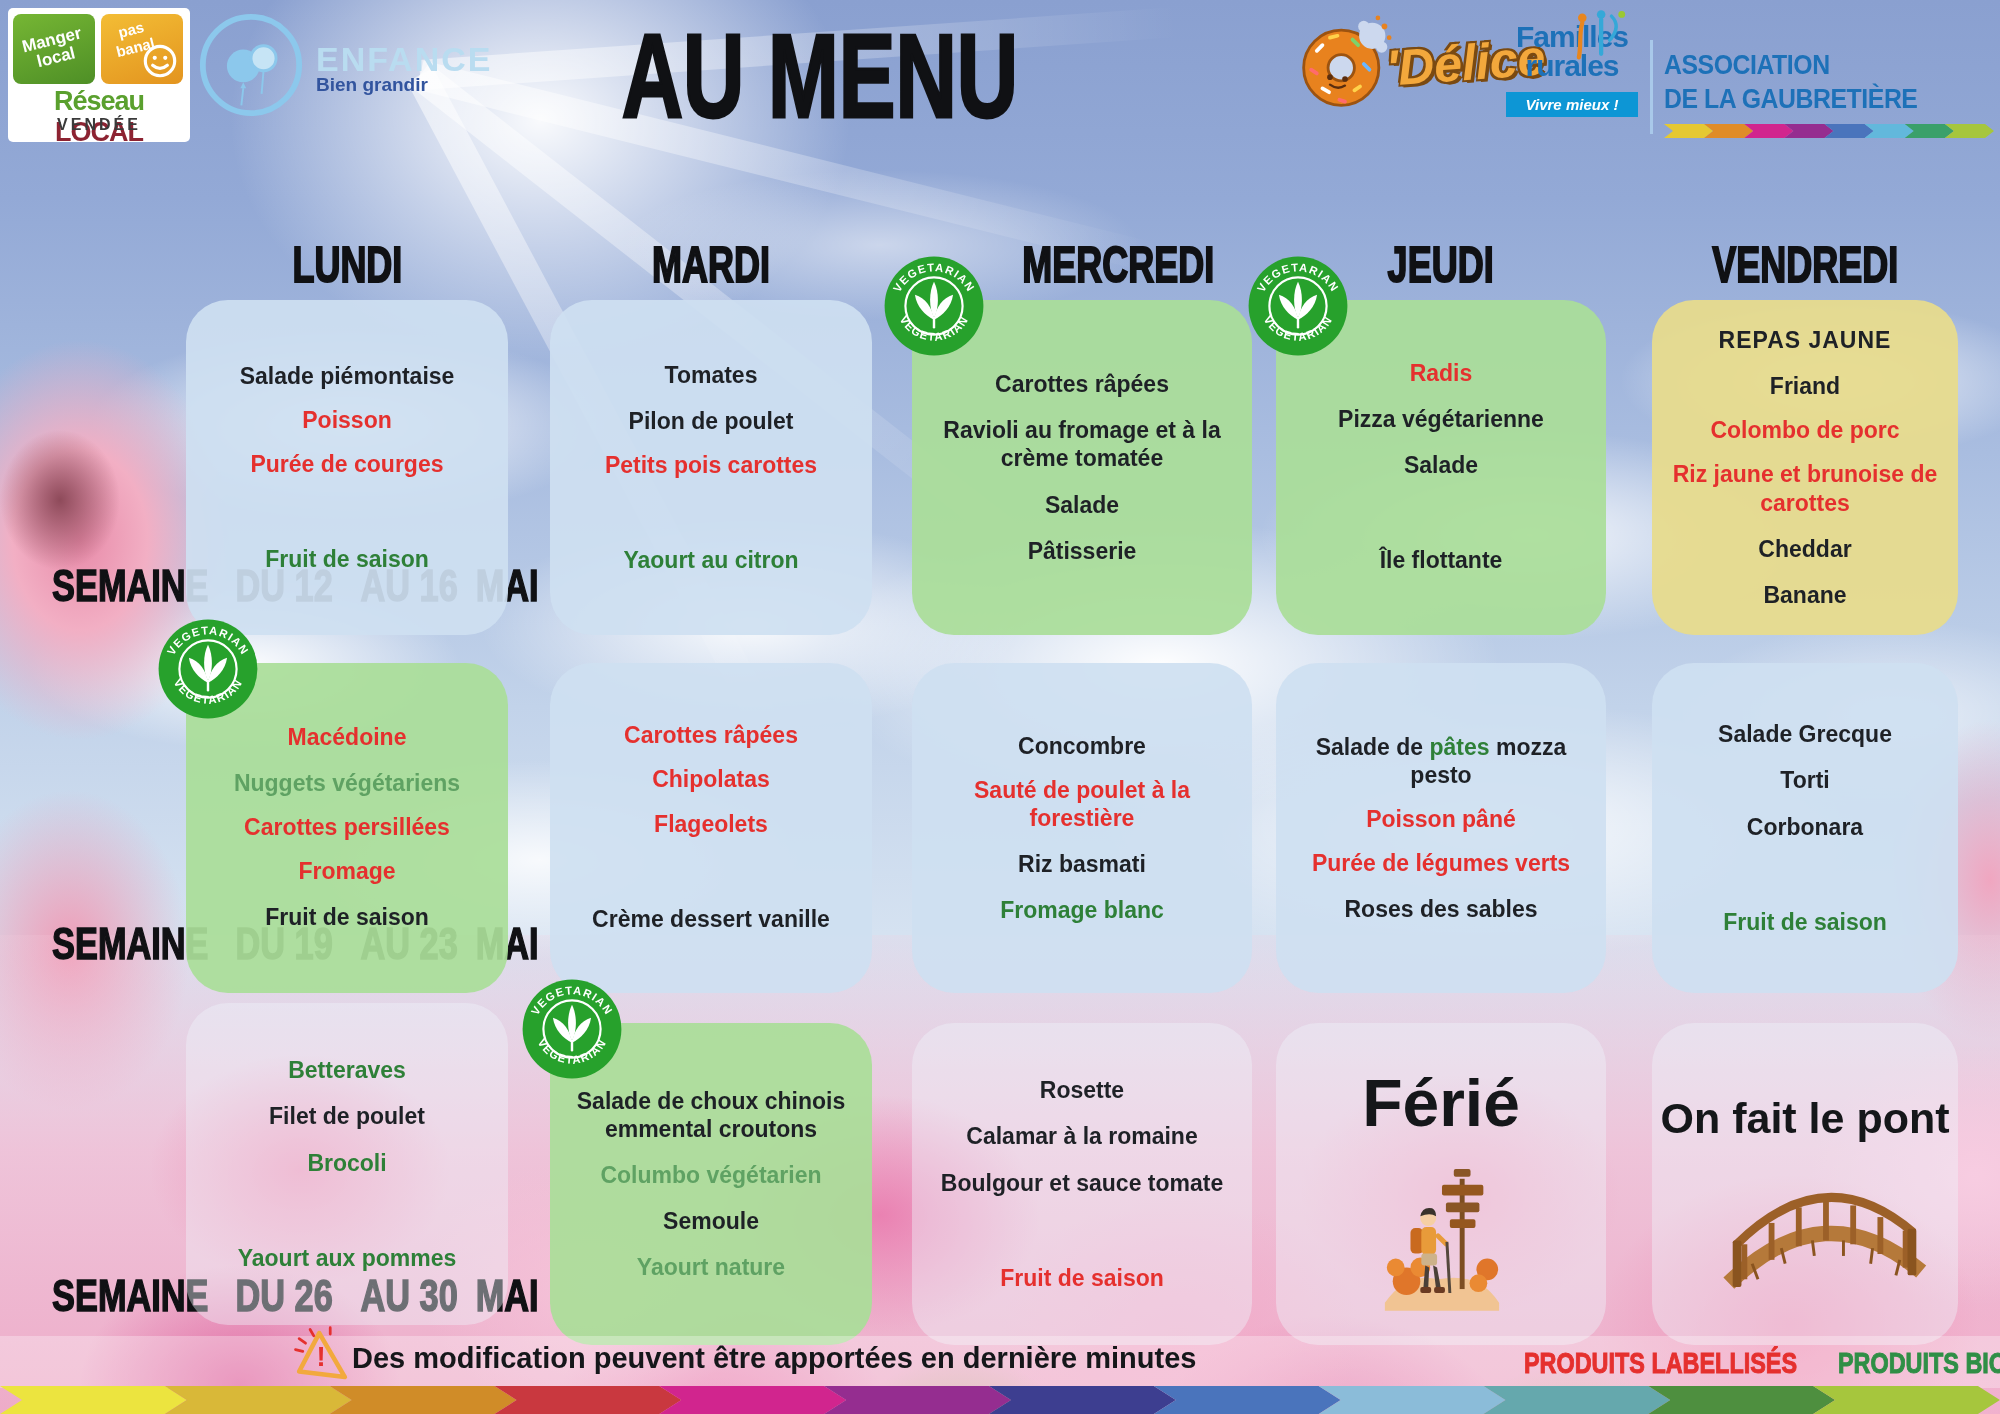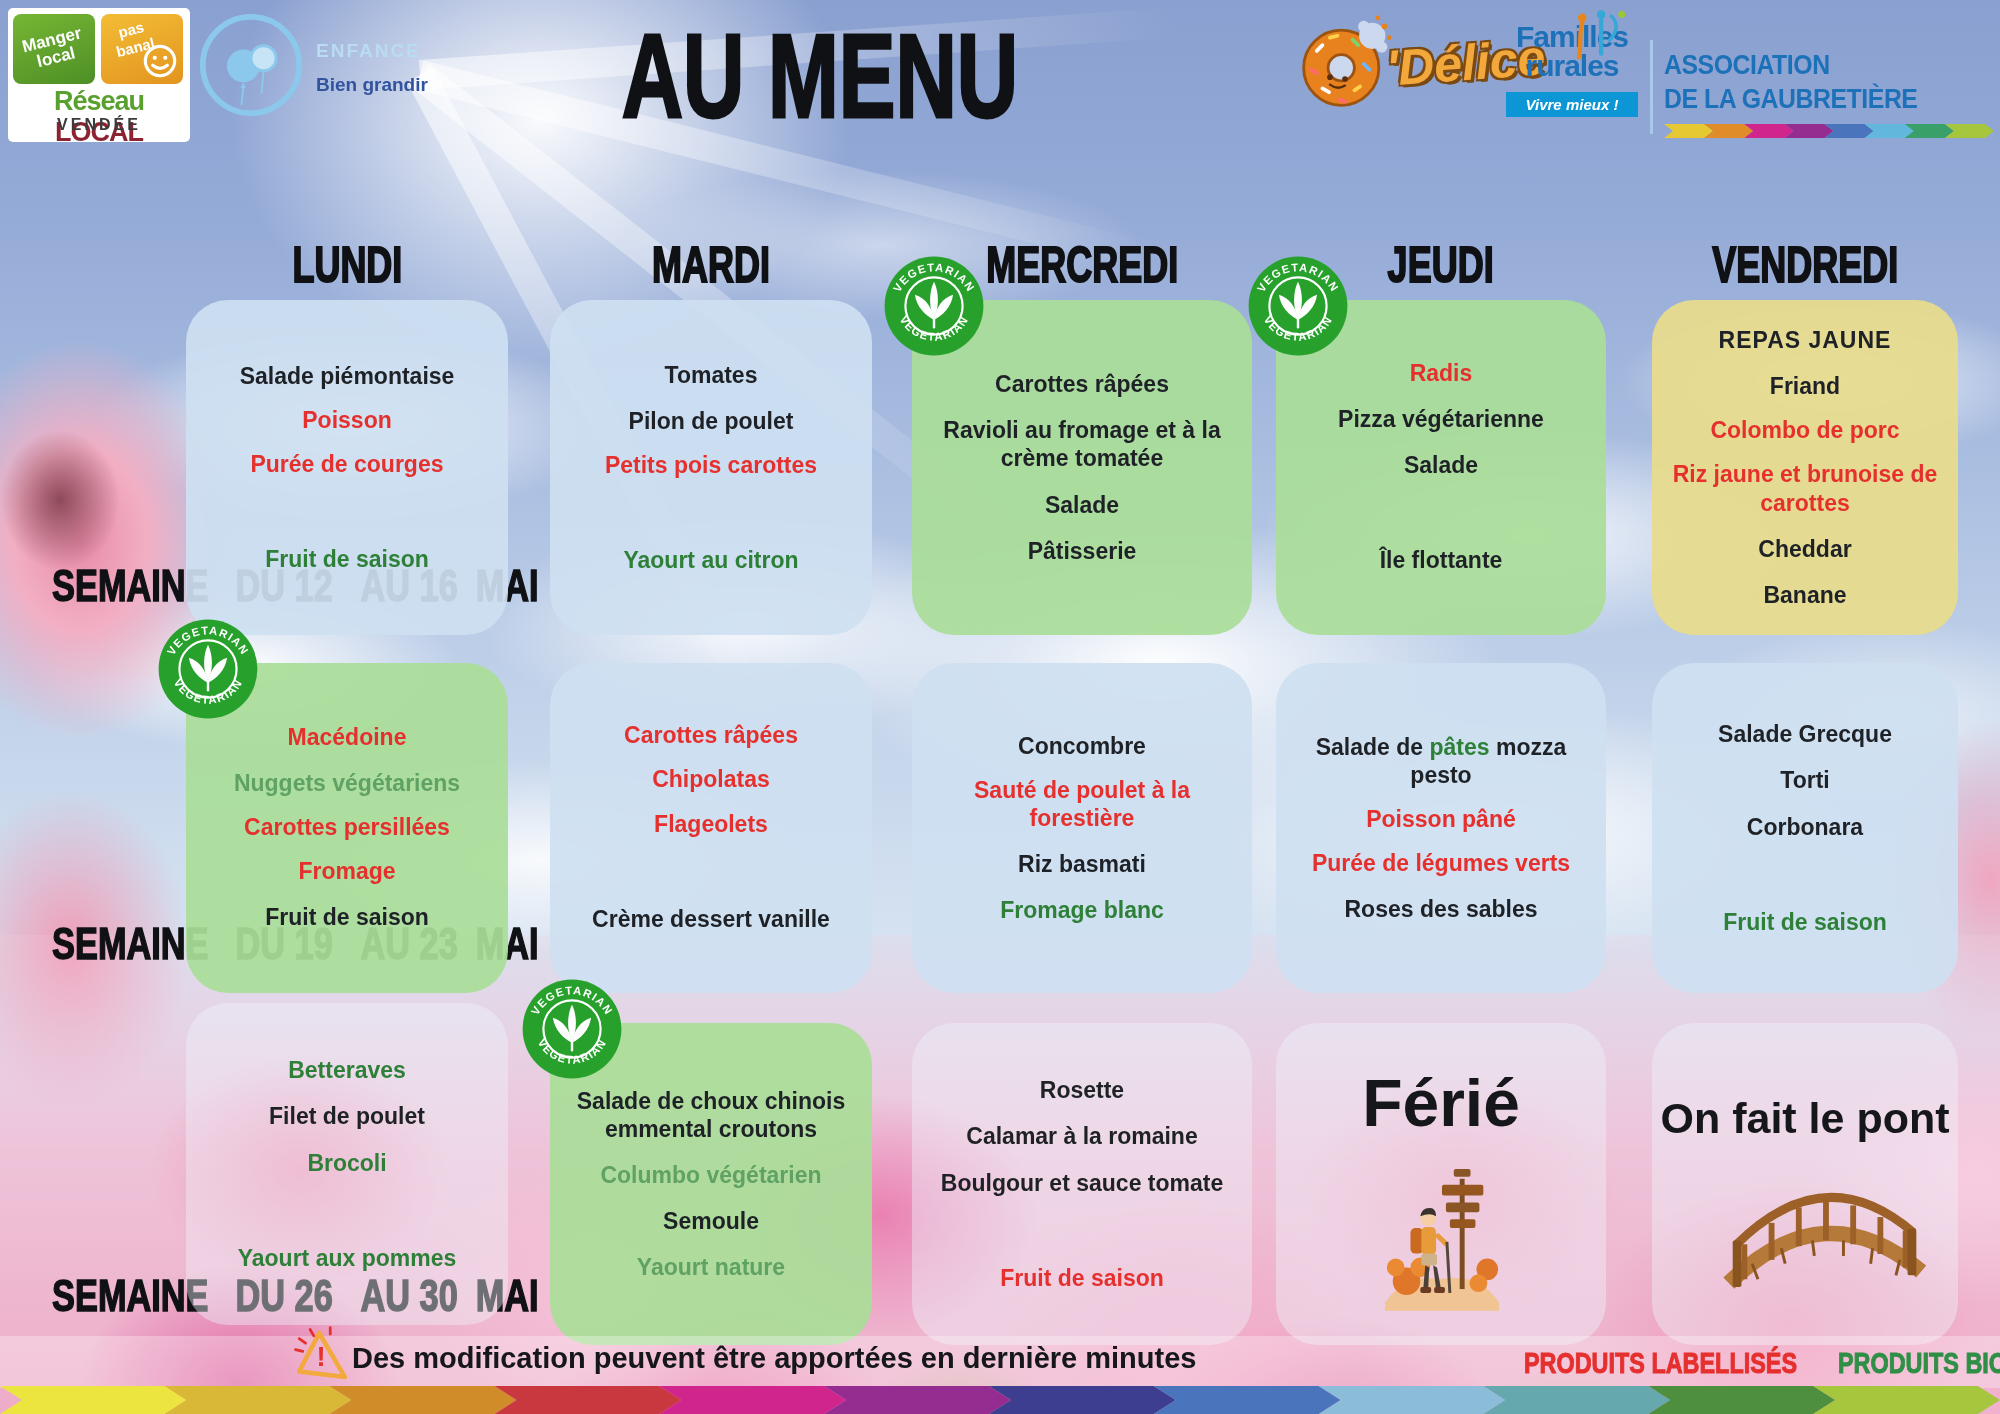--- a/index.html
+++ b/index.html
@@ -61,21 +61,21 @@
   .tile span{display:inline-block;transform:rotate(-14deg);font-size:17px;line-height:18px;width:64px;}
   .tile.green{left:5px;background:linear-gradient(160deg,#76b634,#4e8f26);}
   .tile.orange{left:93px;background:linear-gradient(160deg,#f3bd35,#e3941f);}
   .tile.orange span{transform:rotate(-14deg) translate(-6px,-12px);font-size:15px;}
   .tile.orange svg{position:absolute;right:2px;bottom:2px;width:42px;height:42px;}
   .rl-name{position:absolute;top:78px;width:100%;text-align:center;font-size:27px;font-weight:800;letter-spacing:-1px;}
   .rl-name .g{color:#5aa02e;} .rl-name .r{color:#8d2332;}
   .rl-region{position:absolute;top:108px;width:100%;text-align:center;font-size:16px;letter-spacing:3px;color:#3a3a3a;font-weight:700;}
   .logo-enfance{position:absolute;left:198px;top:12px;width:260px;height:112px;}
   .logo-enfance svg{position:absolute;left:0;top:0;width:106px;height:106px;}
-  .enf-name{position:absolute;left:118px;top:28px;color:#b9dcf0;font-size:19px;font-weight:800;letter-spacing:2px;}
+  .enf-name{position:absolute;left:118px;top:28px;color:#b9dcf0;font-size:34px;font-weight:800;letter-spacing:2px;}
   .enf-tag{position:absolute;left:118px;top:62px;color:#32549e;font-size:19px;font-weight:700;}
   .title{position:absolute;left:520px;top:8px;width:600px;margin:0;text-align:center;color:#101114;
          font-size:118px;font-weight:800;letter-spacing:0;transform:scaleX(.72);-webkit-text-stroke:3px #101114;}
   .logo-delice{position:absolute;left:1298px;top:12px;width:300px;height:110px;}
   .logo-delice svg{position:absolute;left:0;top:0;width:94px;height:104px;}
   .delice-name{position:absolute;left:88px;top:22px;font-size:50px;font-weight:800;font-style:italic;color:#f3a83c;
      transform:rotate(-4deg);
      text-shadow:2px 2px 0 #7a4a12,-2px 2px 0 #7a4a12,2px -2px 0 #7a4a12,-2px -2px 0 #7a4a12,3px 3px 0 #7a4a12;}
   .logo-familles{position:absolute;left:1506px;top:22px;width:132px;text-align:center;color:#1d71b8;}
   .logo-familles svg{position:absolute;right:6px;top:-14px;width:60px;height:54px;}
@@ -234,21 +234,21 @@
       <div class="chev" style="background: rgb(149, 45, 144);"></div>
       <div class="chev" style="background: rgb(74, 116, 188);"></div>
       <div class="chev" style="background: rgb(98, 184, 220);"></div>
       <div class="chev" style="background: rgb(58, 160, 106);"></div>
       <div class="chev" style="background: rgb(166, 198, 61);"></div>
     </div>
 
   <div id="grid">
       <div class="dhead" style="left: 186px; width: 322px;"><span>LUNDI</span></div>
       <div class="dhead" style="left: 550px; width: 322px;"><span>MARDI</span></div>
-      <div class="dhead" style="left: 912px; width: 340px;"><span>MERCREDI</span></div>
+      <div class="dhead" style="left: 912px; width: 340px; text-align: right;"><span>MERCREDI</span></div>
       <div class="dhead" style="left: 1276px; width: 330px;"><span>JEUDI</span></div>
       <div class="dhead" style="left: 1652px; width: 306px;"><span>VENDREDI</span></div>
       <div class="wlabel" style="left: 8px; top: 300px; width: 168px; height: 335px;">
         <div>SEMAINE</div>
         <div>DU 12</div>
         <div>AU 16</div>
         <div>MAI</div>
       </div>
       <div class="card s-blue" style="left: 186px; top: 300px; width: 322px; height: 335px;">
         <div class="item c-black">Salade piémontaise</div>

